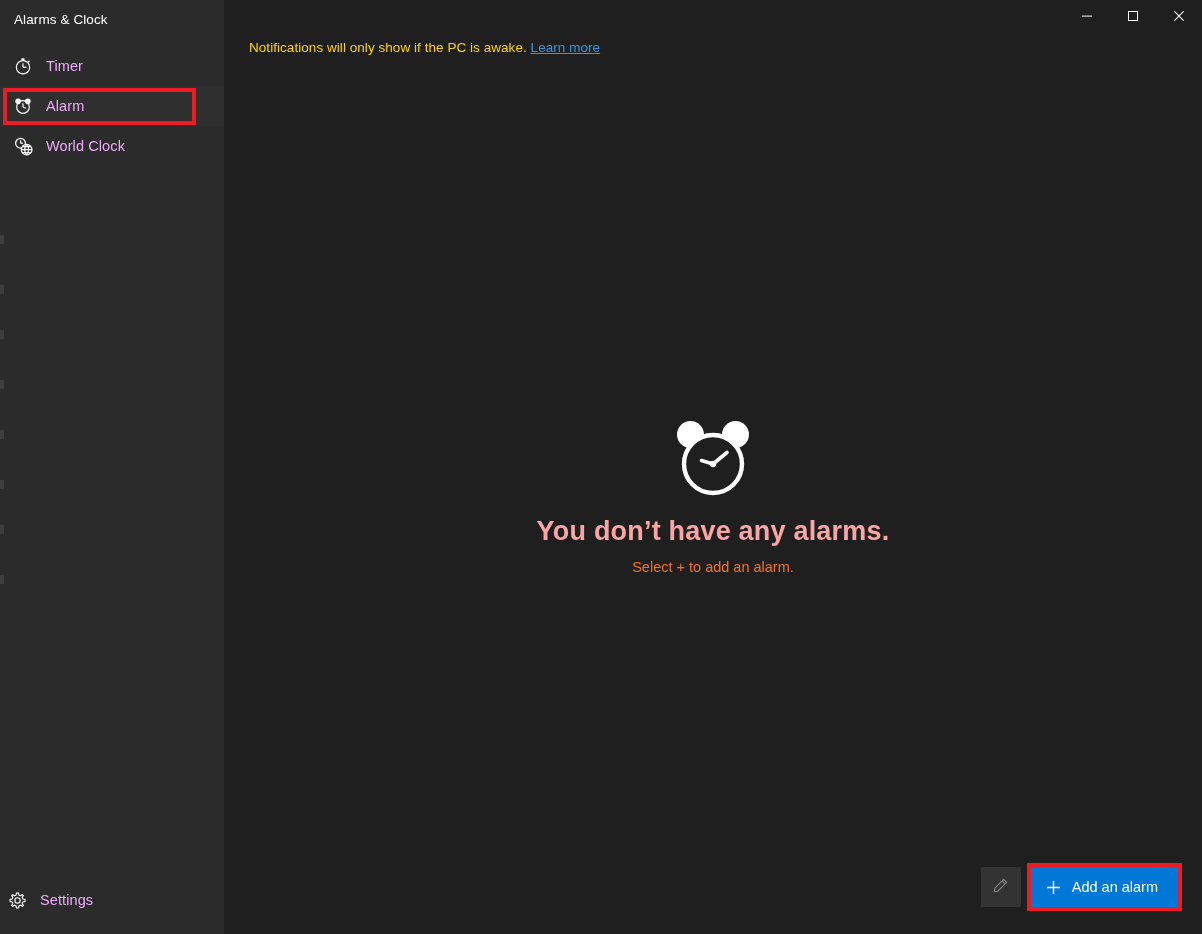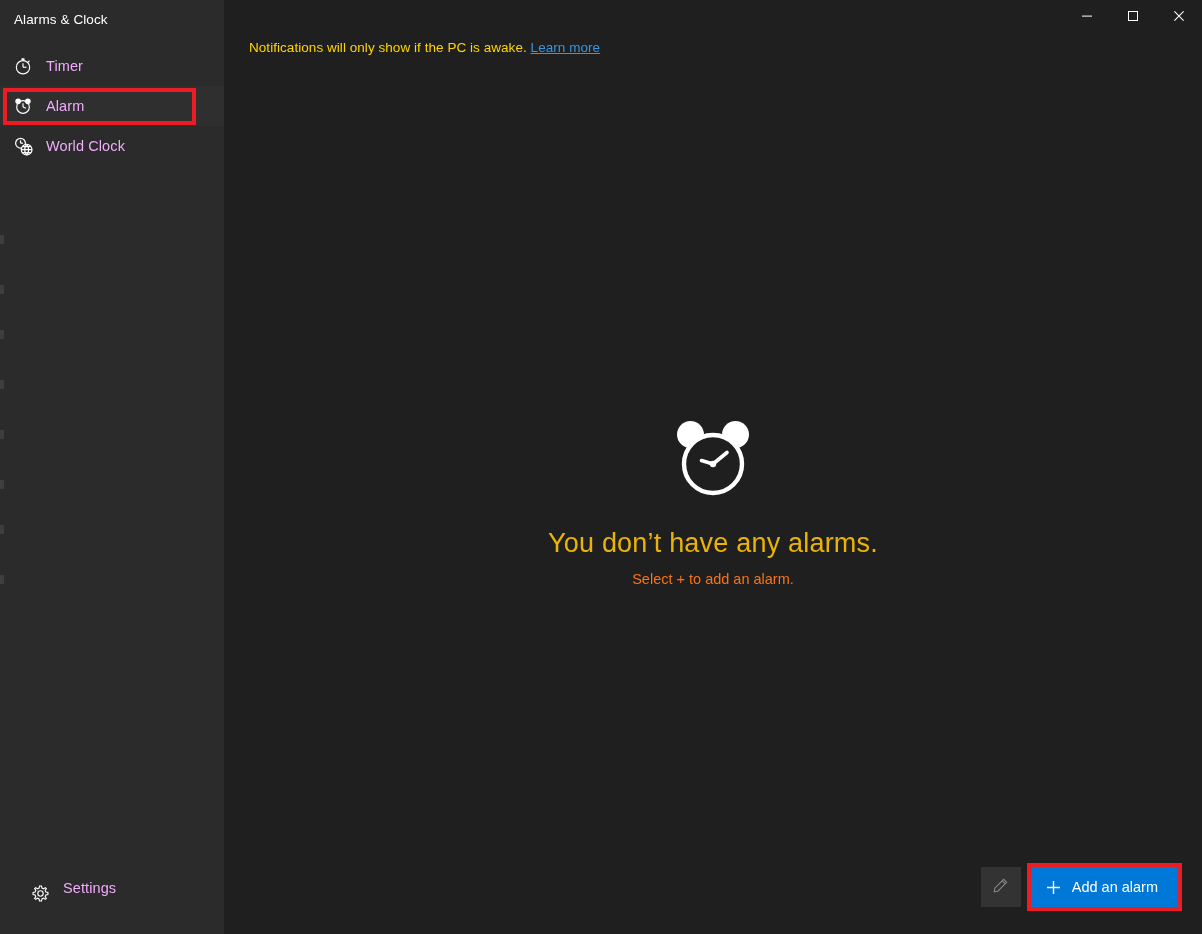--- a/index.html
+++ b/index.html
@@ -84,21 +84,22 @@
     letter-spacing: 0.1px;
   }
 
   .settings-item {
     position: absolute;
     left: 0;
     bottom: 14px;
     width: 224px;
     height: 40px;
     display: flex;
-    padding-left: 27px;
+    align-items: center;
+    padding-left: 4px;
     box-sizing: border-box;
     cursor: default;
   }
 
   
   .edge-marks {
     position: absolute;
     left: 0;
     top: 0;
     width: 4px;
@@ -163,24 +164,24 @@
     display: flex;
     flex-direction: column;
     align-items: center;
   }
   .empty-icon {
     width: 86px;
     height: 82px;
     color: #ffffff;
   }
   .empty-title {
-    margin-top: 28px;
+    margin-top: 16px;
     font-size: 27px;
-    font-weight: 400;
-    color: #eab308;
+    font-weight: 700;
+    color: #fca5a5;
     letter-spacing: 0.2px;
     white-space: nowrap;
   }
   .empty-sub {
     margin-top: 12px;
     font-size: 14.5px;
     color: #f97316;
     white-space: nowrap;
   }
 

